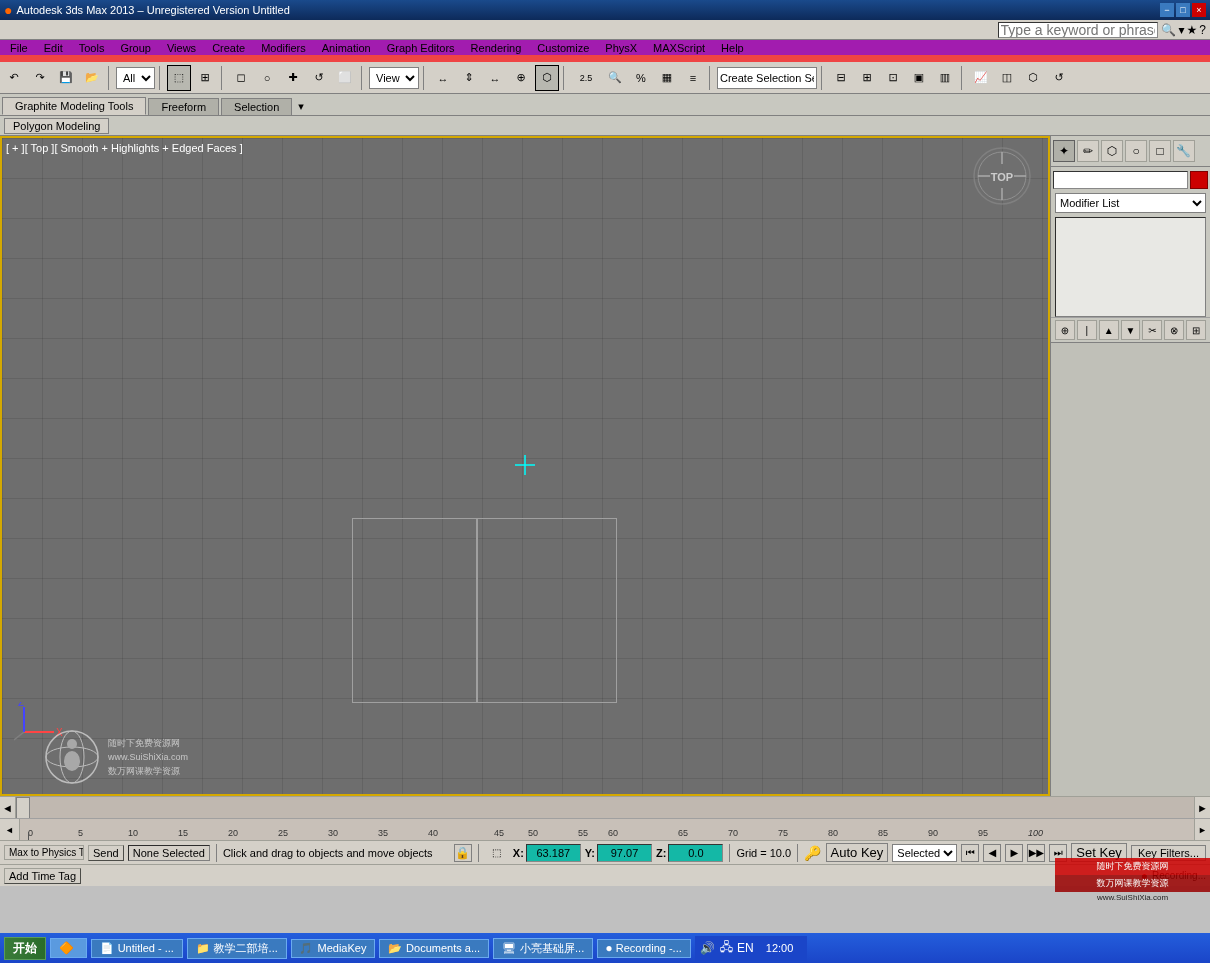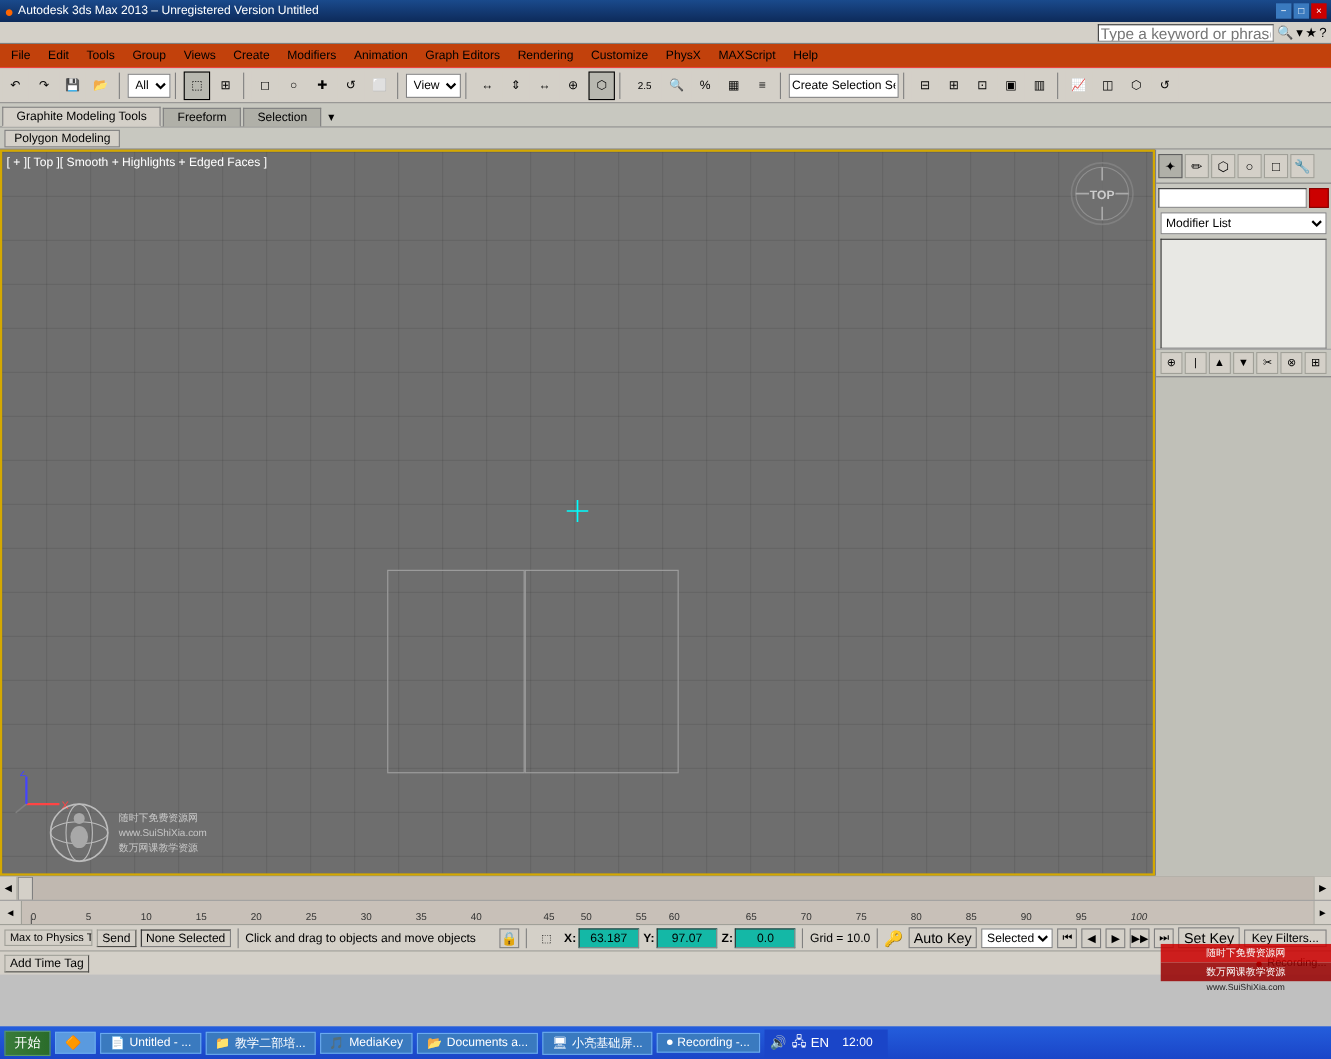--- a/index.html
+++ b/index.html
@@ -71,25 +71,25 @@
       gap: 2px;
     }
     #search-bar .search-icons span {
       font-size: 12px;
       cursor: pointer;
     }
 
     
     #menu-bar {
       height: 22px;
-      background: #c2410c;
+      background: #a21caf;
       display: flex;
       align-items: center;
       padding: 0 2px;
-      border-bottom: 1px solid #ef4444;
+      border-bottom: 7px solid #ef4444;
     }
     .menu-item {
       padding: 2px 8px;
       cursor: pointer;
       font-size: 11px;
       white-space: nowrap;
     }
 
     
     #toolbar1 {
@@ -439,21 +439,21 @@
     }
     .taskbar-item.active {
       background: #5a9adf;
     }
     .taskbar-start {
       padding: 2px 8px;
       background: linear-gradient(to right, #3a7c3a, #2a6c2a);
       border: 1px solid #5a9c5a;
       color: white;
       font-size: 12px;
-      font-weight: normal;
+      font-weight: bold;
       cursor: pointer;
     }
     .taskbar-clock {
       margin-left: auto;
       color: white;
       font-size: 11px;
       padding: 2px 8px;
     }
     .taskbar-tray {
       display: flex;

